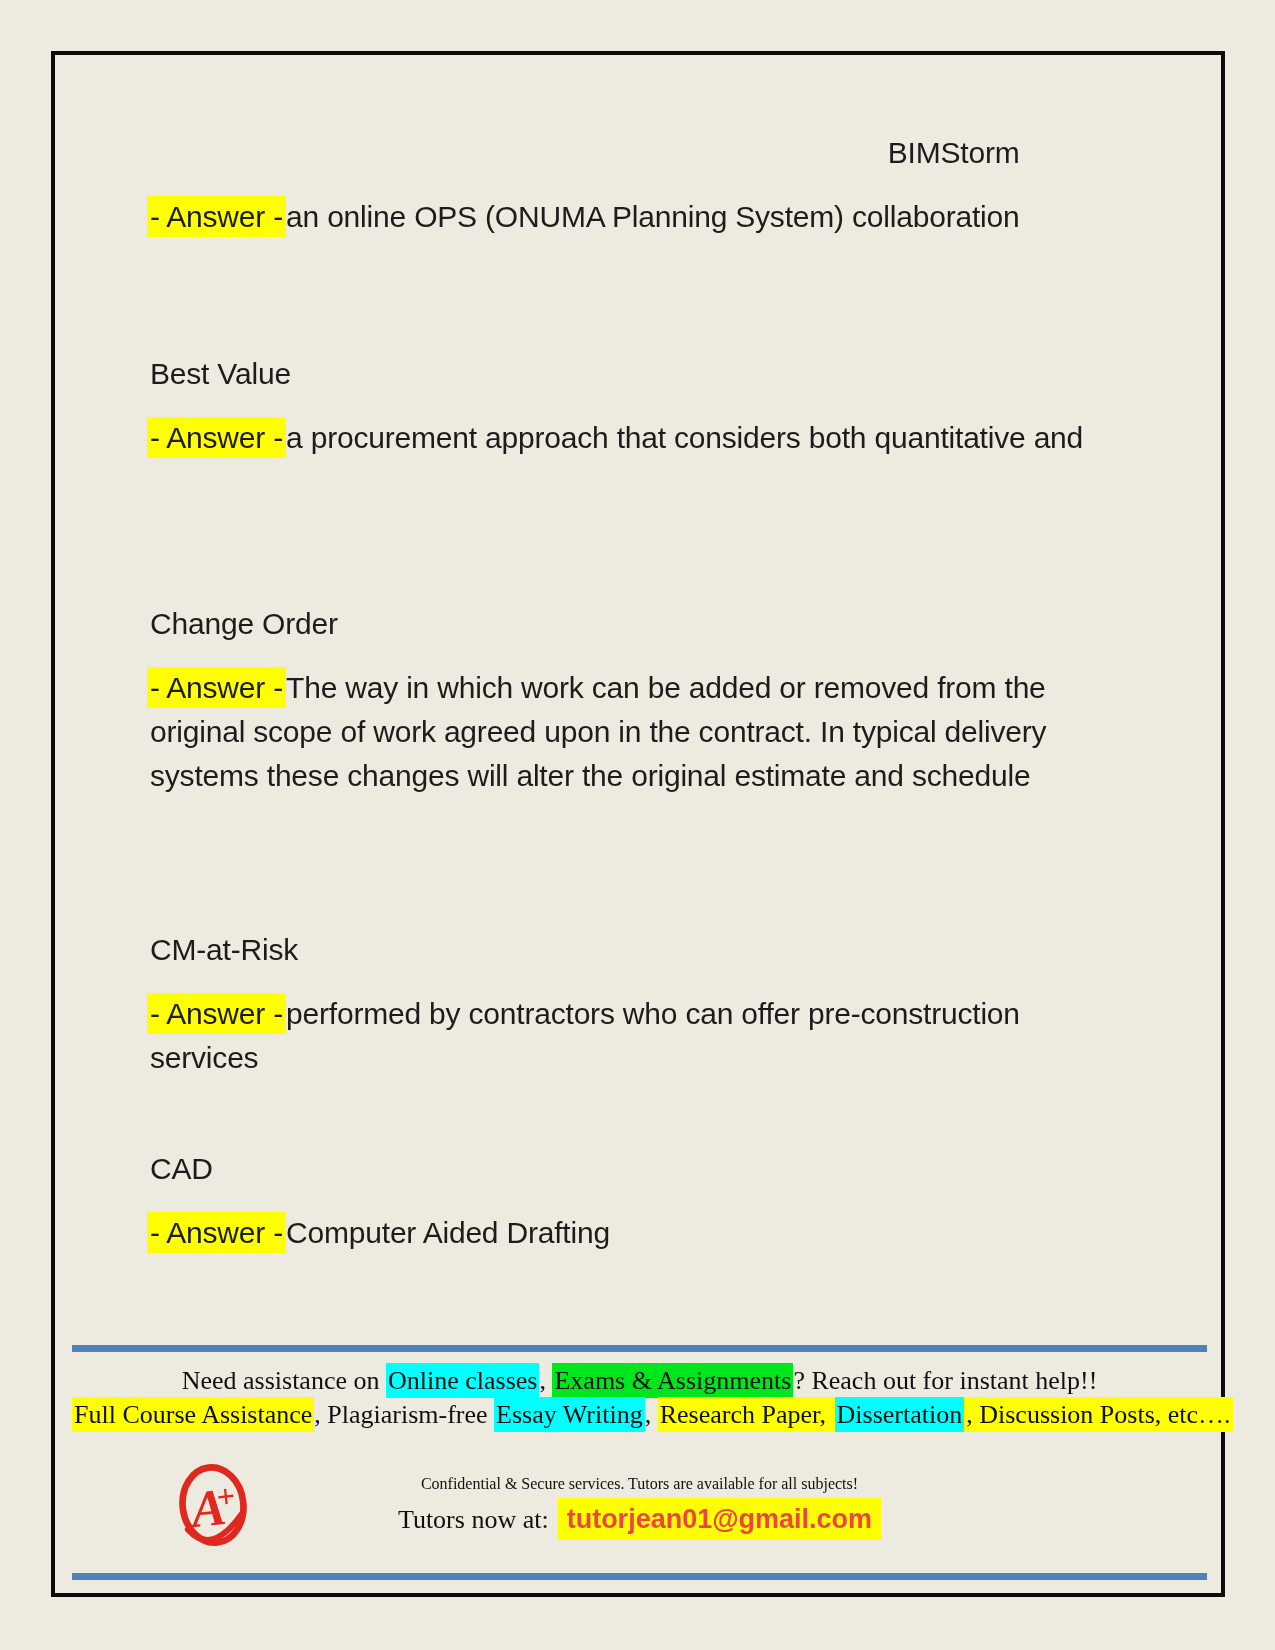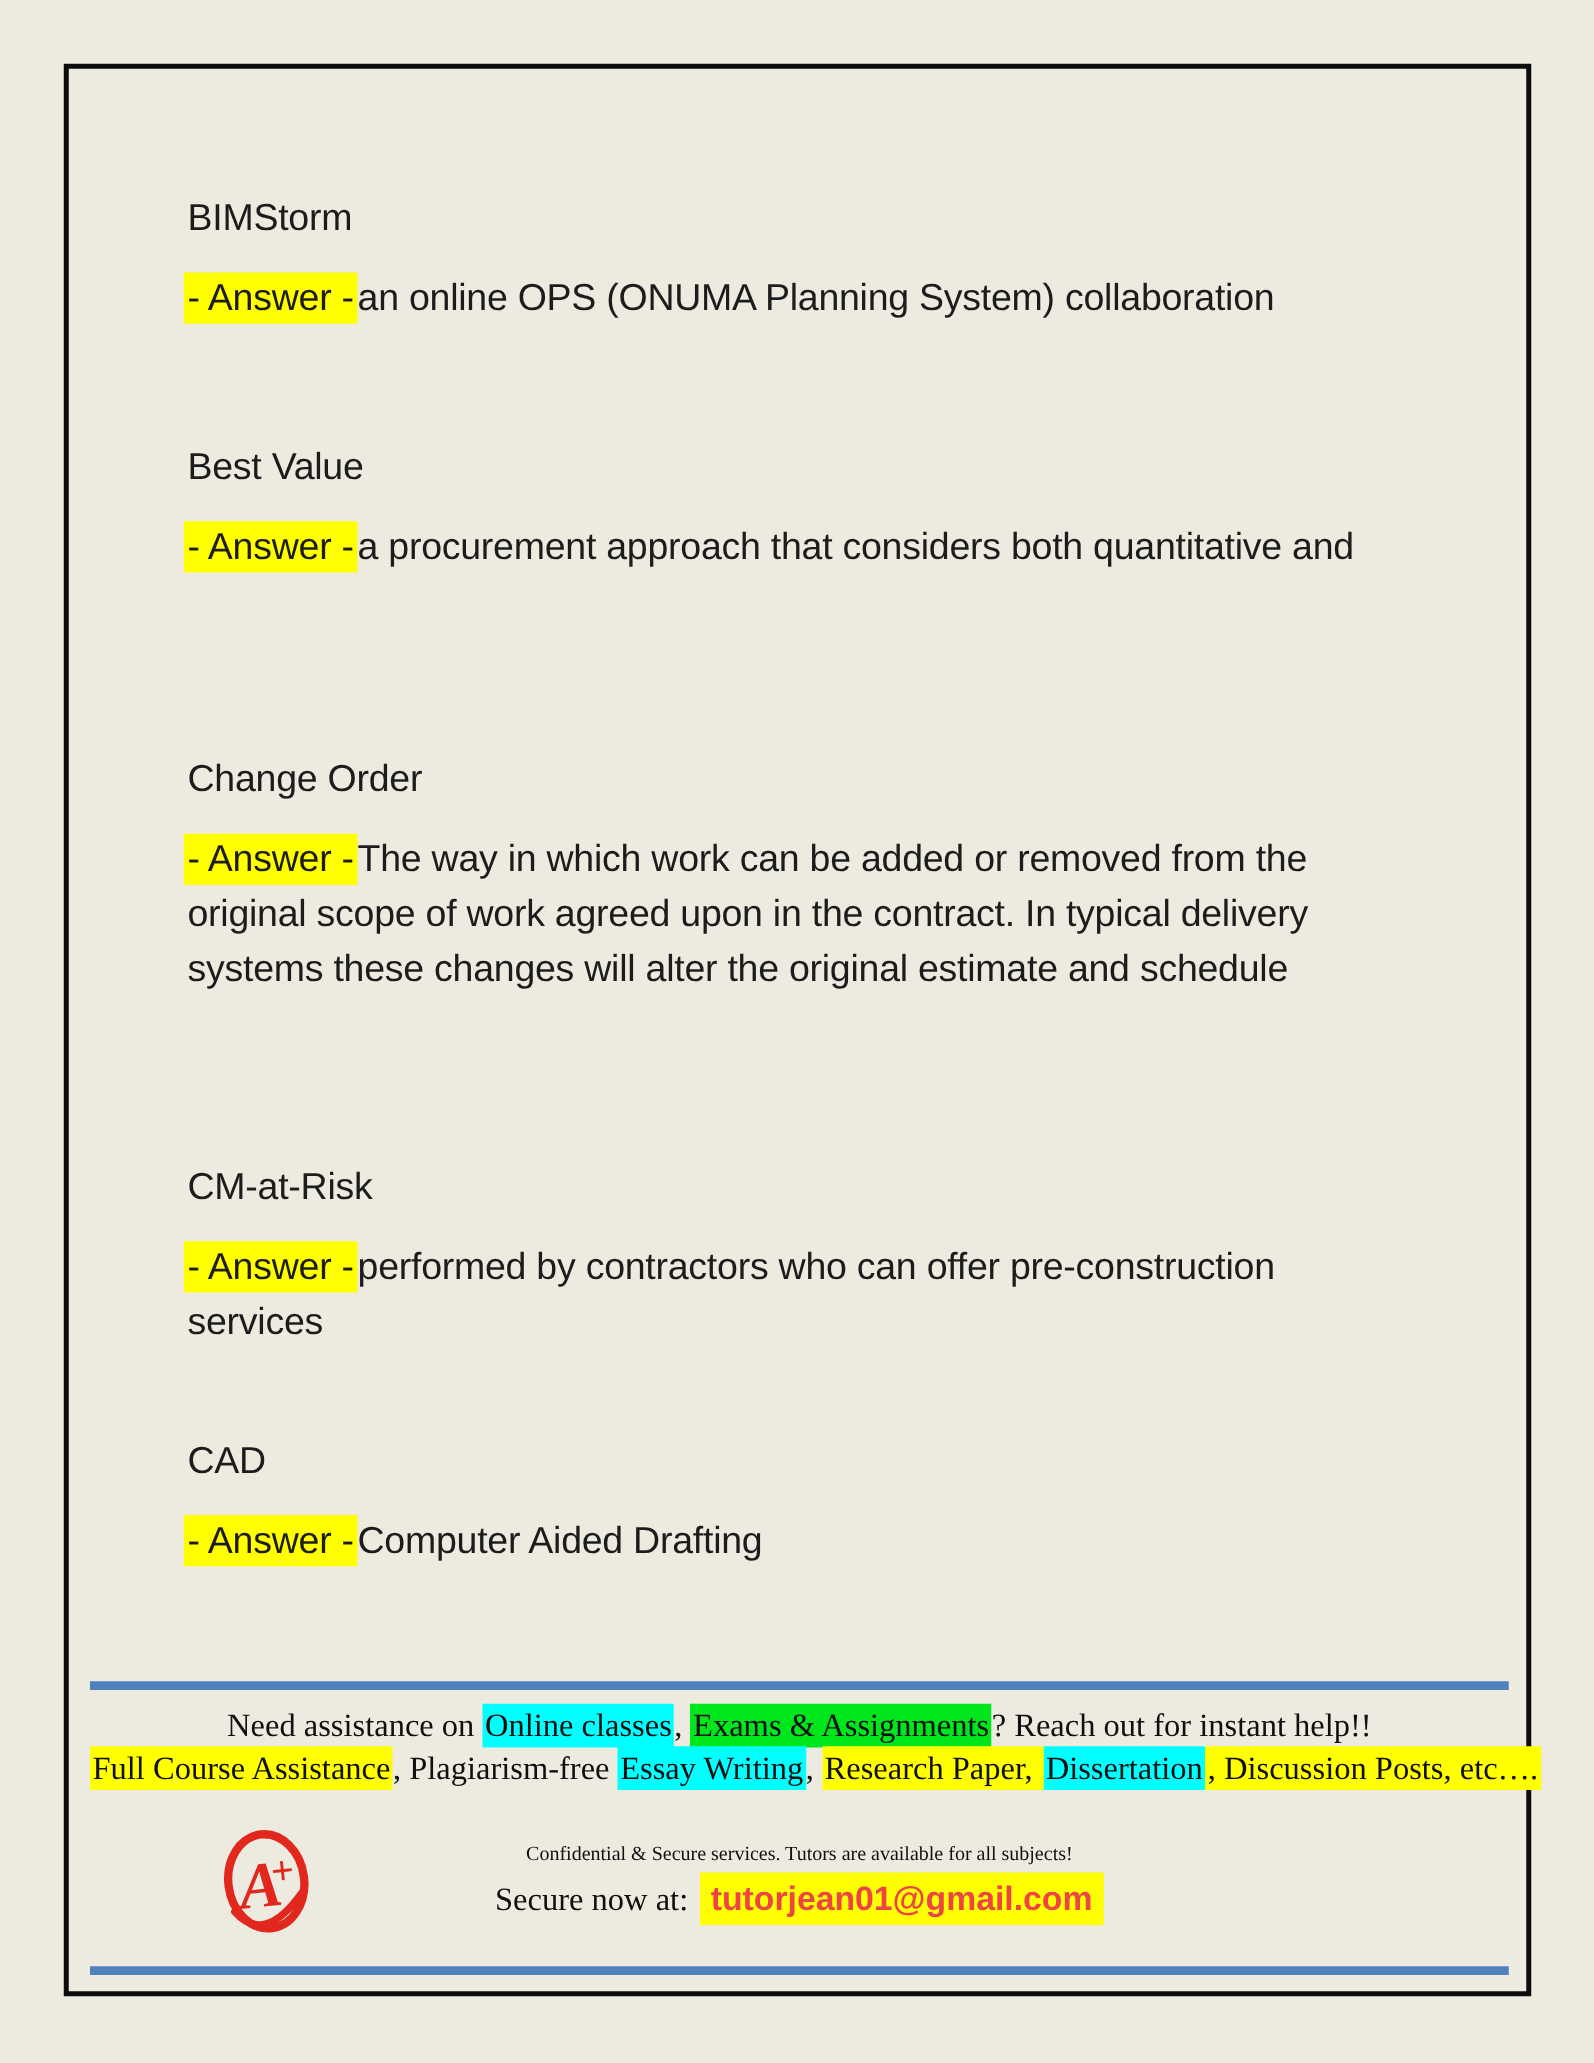--- a/index.html
+++ b/index.html
@@ -66,21 +66,21 @@
   .logo{
     position:absolute;left:176px;top:1462px;width:74px;height:92px;
   }
 </style>
 </head>
 <body>
 
 <div class="page-border"></div>
 
 <div>
-  <div class="section" style="top: 153px;">
+  <div class="section" style="top: 131px; text-align: right;">
     <div class="term">BIMStorm</div>
     <div class="answer">
         <div class="answer-line"><span class="hl yellow prefix">- Answer -</span><span>an online OPS (ONUMA Planning System) collaboration</span></div>
       </div>
   </div>
 
   <div class="section" style="top: 352px;">
     <div class="term">Best Value</div>
     <div class="answer">
         <div class="answer-line"><span class="hl yellow prefix">- Answer -</span><span>a procurement approach that considers both quantitative and</span></div>
@@ -119,15 +119,15 @@
 
 <svg class="logo" viewBox="0 0 100 122">
   <ellipse cx="50" cy="57" rx="41" ry="51" fill="none" stroke="#e0281e" stroke-width="9" transform="rotate(-7 50 57)"></ellipse>
   <path d="M16 90 Q 48 126 88 70" fill="none" stroke="#e0281e" stroke-width="8" stroke-linecap="round"></path>
   <text x="20" y="84" font-family="Liberation Serif, serif" font-style="italic" font-weight="bold" font-size="70" fill="#e0281e" transform="rotate(-6 50 57)">A</text>
   <text x="56" y="62" font-family="Liberation Serif, serif" font-weight="bold" font-size="44" fill="#e0281e" transform="rotate(-6 50 57)">+</text>
 </svg>
 
 <div class="f-line f3">Confidential &amp; Secure services. Tutors are available for all subjects!</div>
 
-<div class="f-line f4"><span>Secure now at:</span><span class="email">tutorjean01@gmail.com</span></div>
+<div class="f-line f4"><span>Tutors now at:</span><span class="email">tutorjean01@gmail.com</span></div>
 
 <div class="rule rule-bottom"></div>
 
 </body></html>

